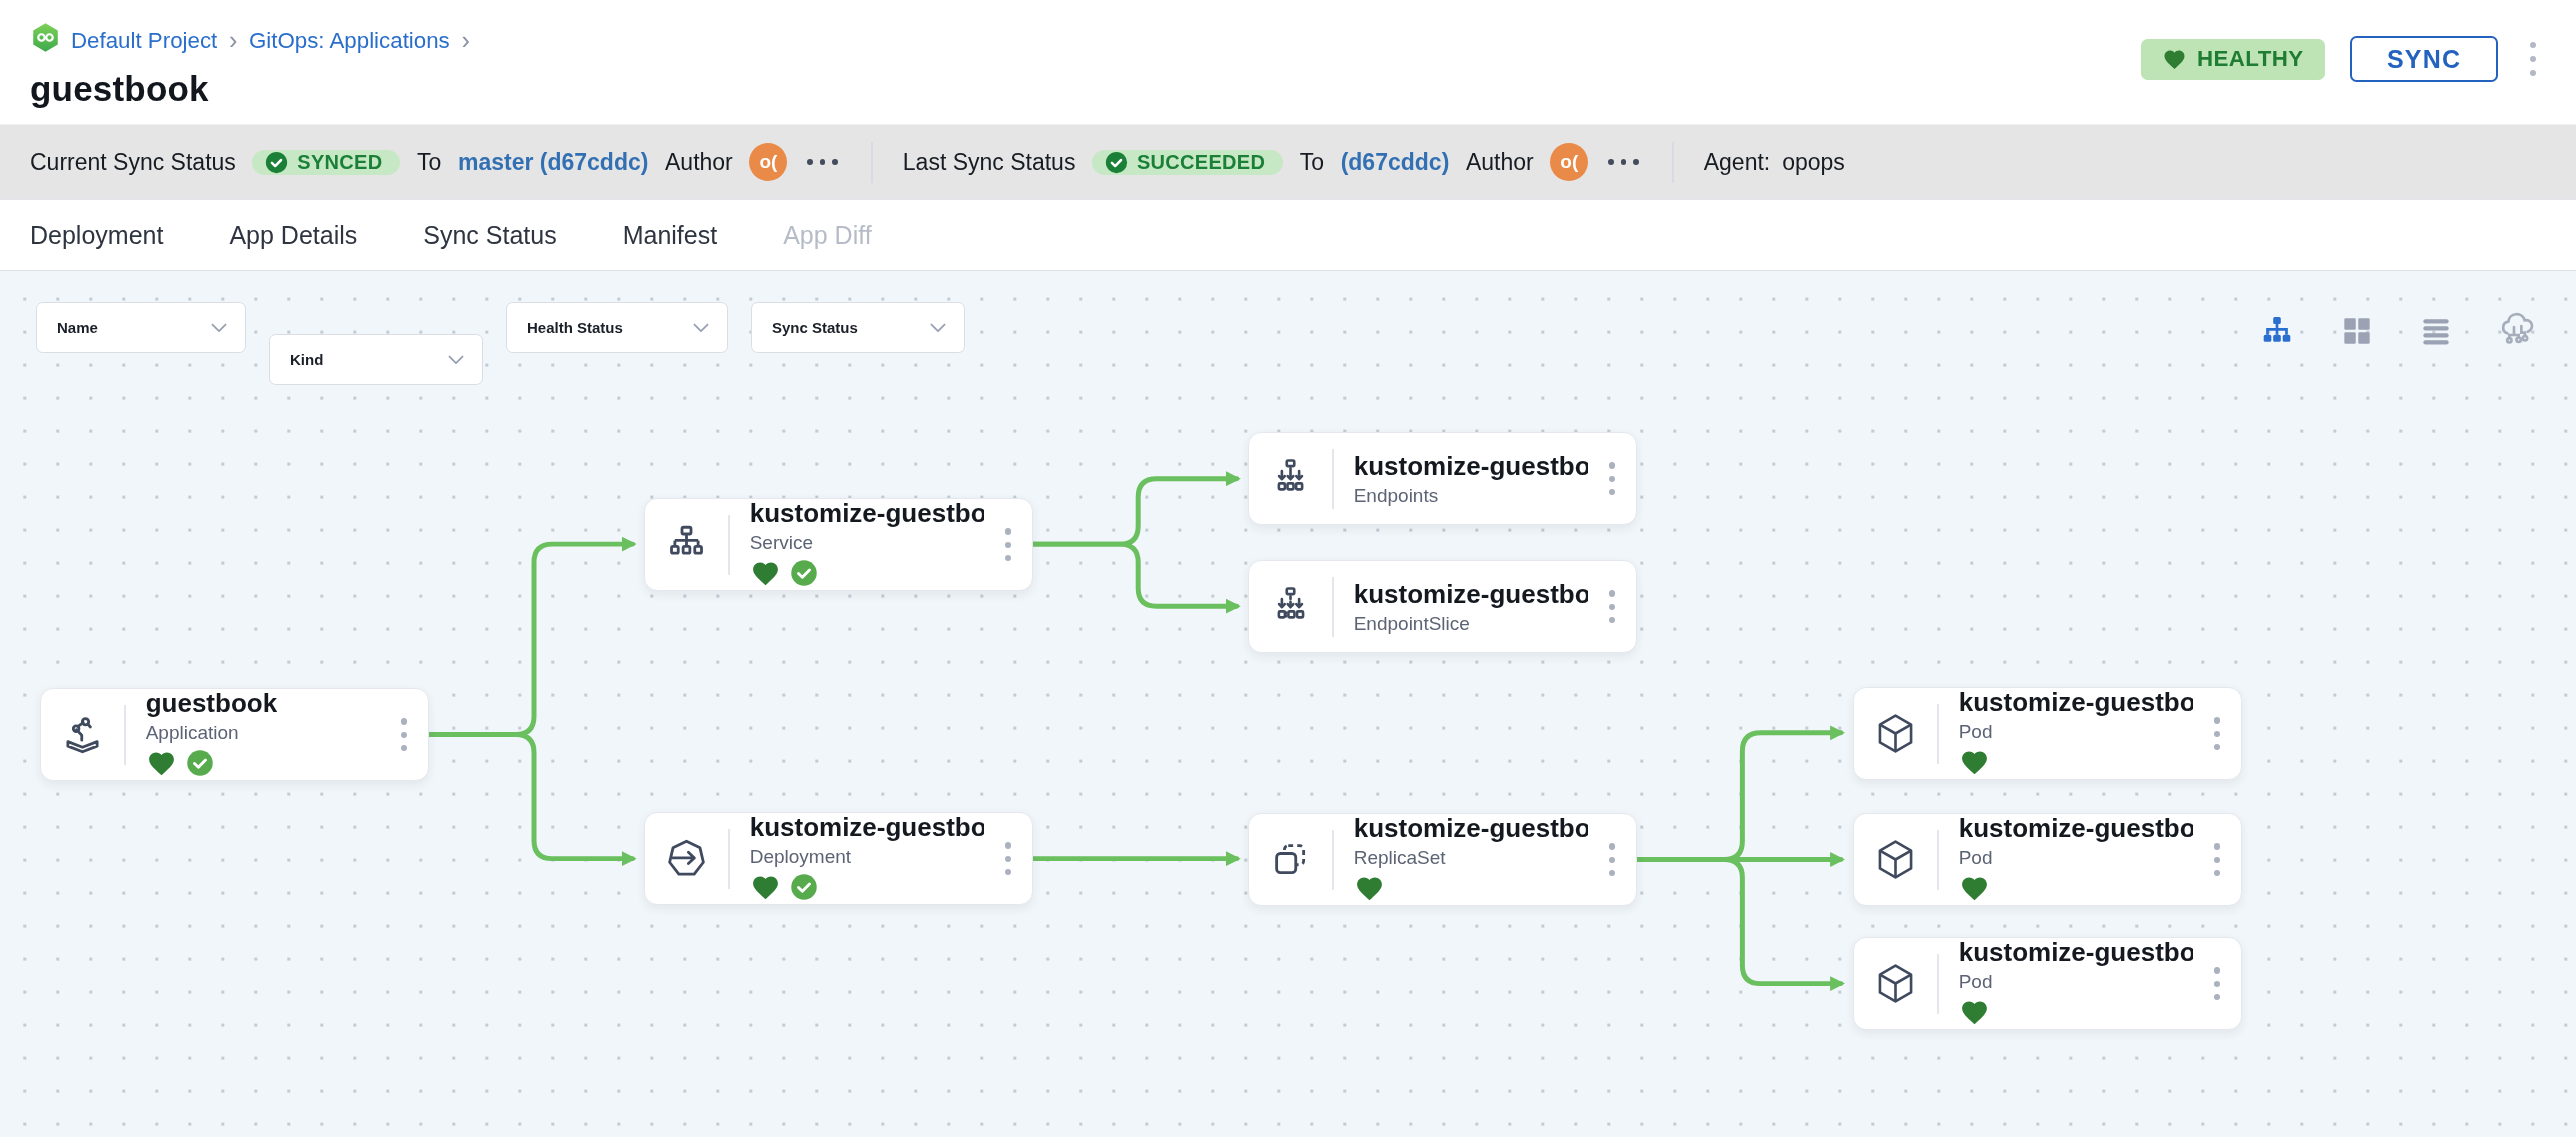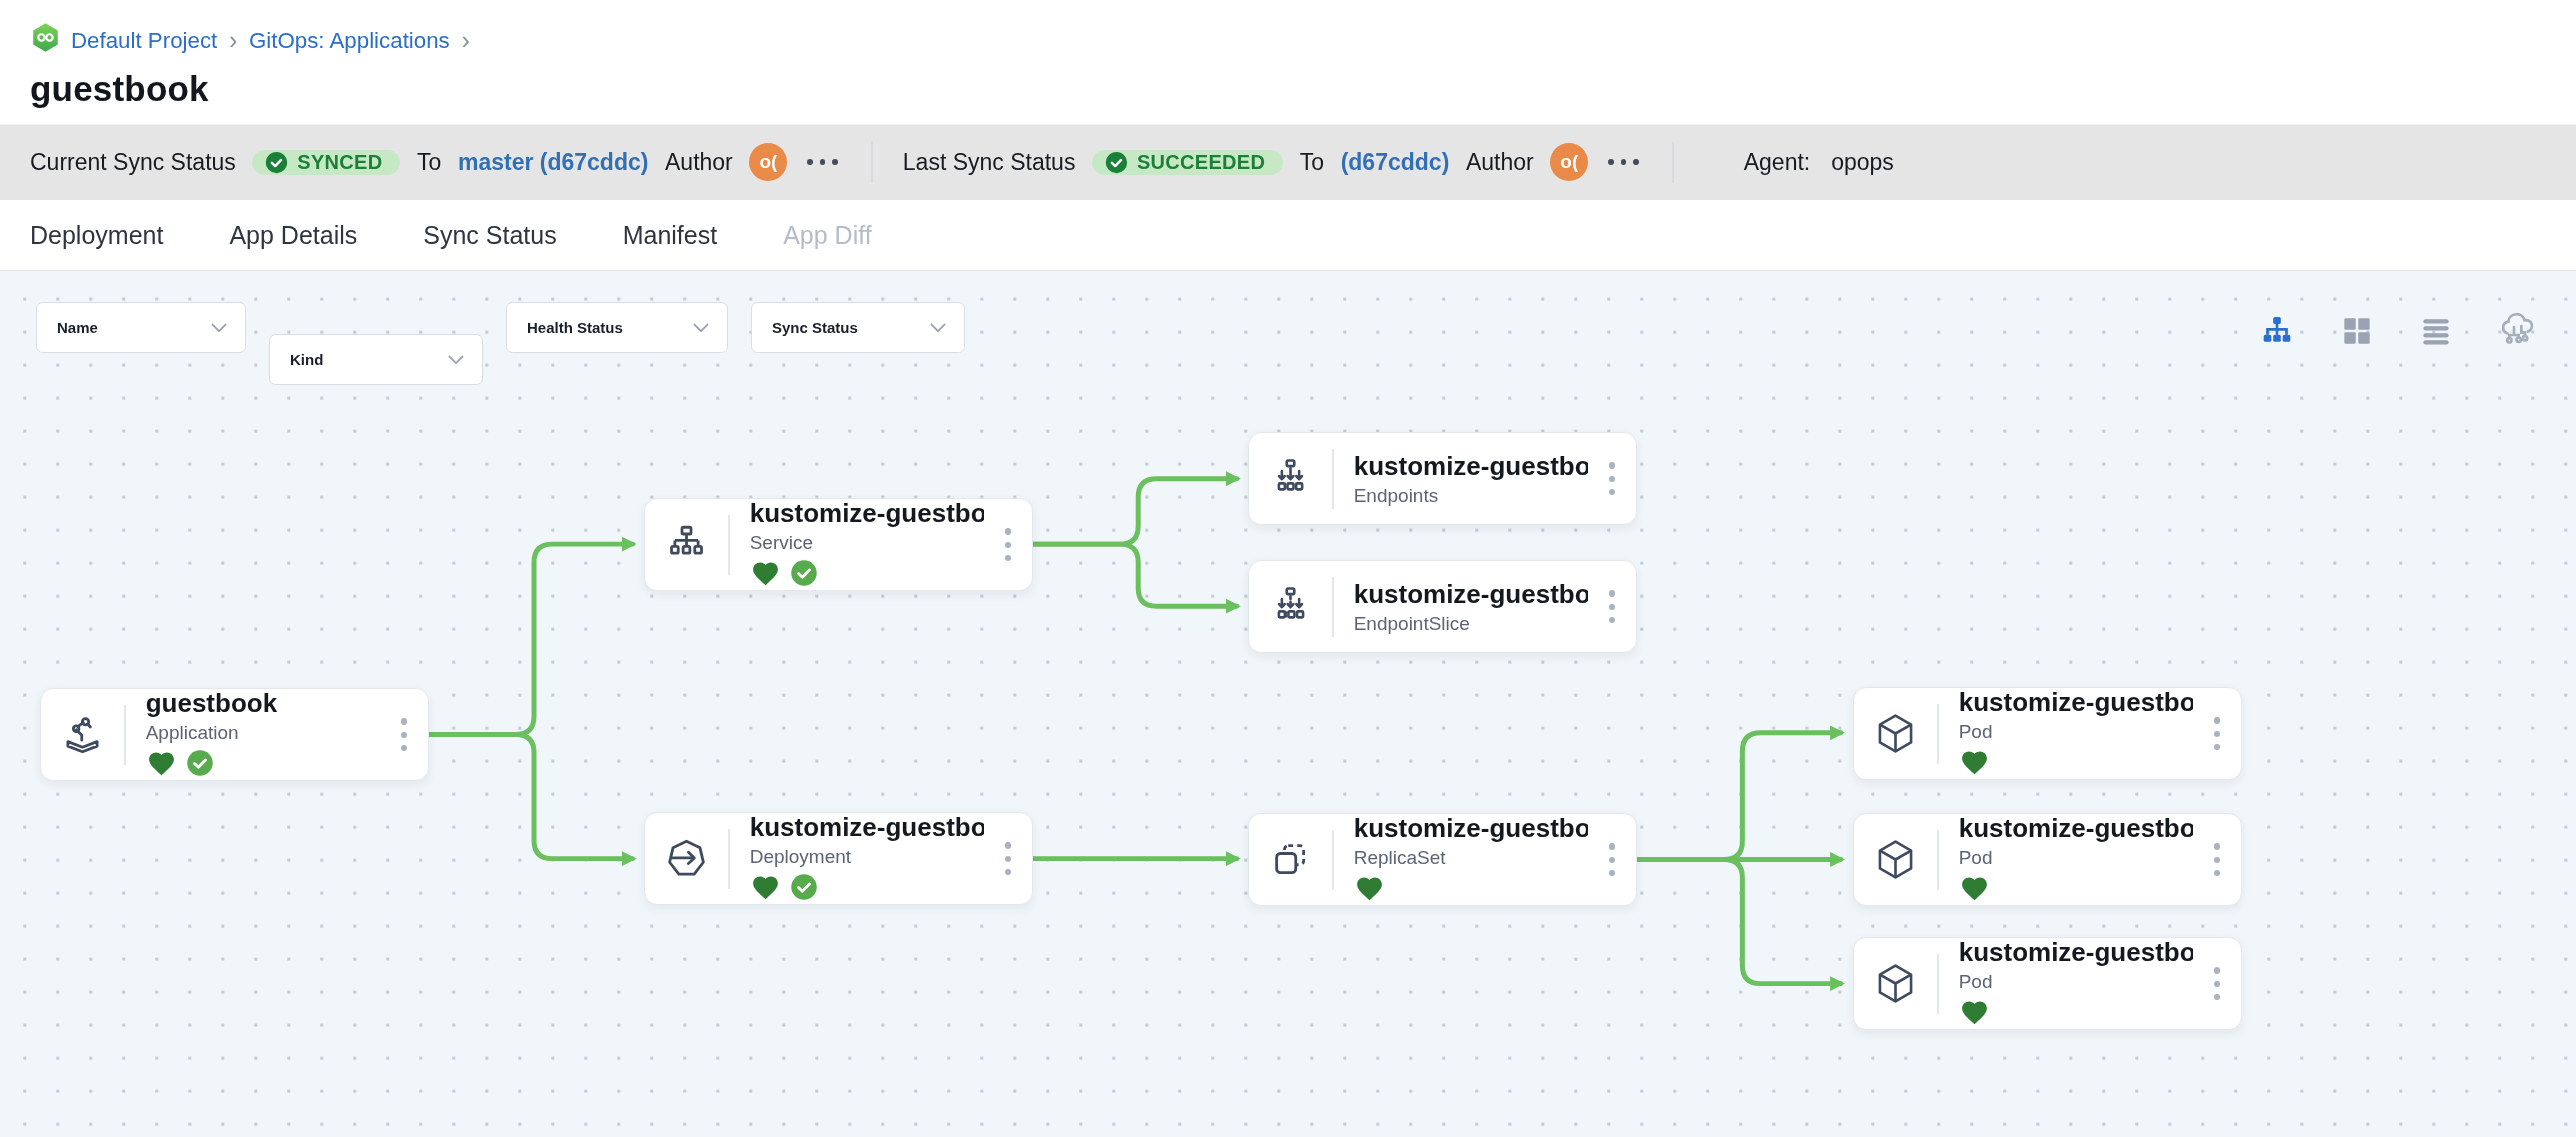--- a/index.html
+++ b/index.html
@@ -30,21 +30,21 @@
   .pill { display:inline-flex; align-items:center; gap:8.3px; background:#c7e8c4; border-radius:21.5px;
     height:25px; padding:0 18px 0 11.6px; }
   .pill b { color:#1a7f37; font-size:20px; font-weight:700; letter-spacing:0.3px; }
   .to-label { color:#171b22; }
   .rev-link { color:#3270b3; font-weight:700; text-decoration:none; cursor:pointer; }
   .avatar { display:inline-flex; align-items:center; justify-content:center; width:38px; height:38px;
     border-radius:50%; background:#ea8a49; color:#fff; font-size:19px; font-weight:700; }
   .more-dots { display:inline-flex; gap:6.6px; padding:6.6px 3.3px; cursor:pointer; }
   .more-dots i { width:5.8px; height:5.8px; border-radius:50%; background:#434c5c; }
   .vdiv { width:1.7px; height:41px; background:#d8dce2; margin:0 30px; }
-  .agent-group { display:flex; align-items:center; gap:21px;margin-left:40px; }
+  .agent-group { display:flex; align-items:center; gap:12px; }
   .agent-value { font-weight:500; }
 
   
   .tab-bar { display:flex; align-items:stretch; gap:66px; height:71px; padding:0 30px; background:#fff;
     border-bottom:0.8px solid #dee2e8; box-shadow:0 3.3px 6.6px rgba(90,100,120,.05); }
   .tab { position:relative; display:flex; align-items:center; font-size:25px; color:#2e3440; cursor:pointer; font-weight:500; }
   .tab.active { font-weight:700; color:#14181f; }
   .tab.active::after { content:""; position:absolute; left:0; right:0; bottom:0; height:5.8px;
     background:var(--accent,#2a6fd0); border-radius:4.1px 4.1px 0 0; }
   .tab.disabled { color:#b6bcc7; cursor:default; }
@@ -99,20 +99,34 @@
           </g>
       </svg>
     </span>
     <a class="bc-link">Default Project</a>
     <span class="bc-sep">›</span>
     <a class="bc-link">GitOps: Applications</a>
     <span class="bc-sep">›</span>
   </div>
   <h1 class="page-title">guestbook</h1>
 
+  <div class="header-actions">
+    <span class="health-badge">
+      <svg viewBox="0 0 24 24" width="25" height="25" fill="#2e7d32">
+          <path d="M12 21.1l-1.3-1.2C5.6 15.3 2.4 12.4 2.4 8.7 2.4 5.7 4.8 3.4 7.8 3.4c1.7 0 3.3.8 4.2 2 .9-1.2 2.5-2 4.2-2 3 0 5.4 2.3 5.4 5.3 0 3.7-3.2 6.6-8.3 11.2L12 21.1z"></path>
+        </svg>
+      <span>HEALTHY</span>
+    </span>
+    <button class="sync-btn">SYNC</button>
+    <span class="kebab-v">
+        <i></i>
+        <i></i>
+        <i></i>
+      </span>
+  </div>
 </header>
 
 <div class="status-row">
   <div class="status-group">
     <span class="s-label">Current Sync Status</span>
     <span class="pill">
       <svg viewBox="0 0 24 24" width="25" height="25">
           <circle cx="12" cy="12" r="10.2" fill="#1a7f37"></circle>
           <path d="M7.6 12.4 L10.7 15.4 L16.4 9.6" stroke="#fff" stroke-width="2.4" fill="none" stroke-linecap="round" stroke-linejoin="round"></path>
         </svg>

